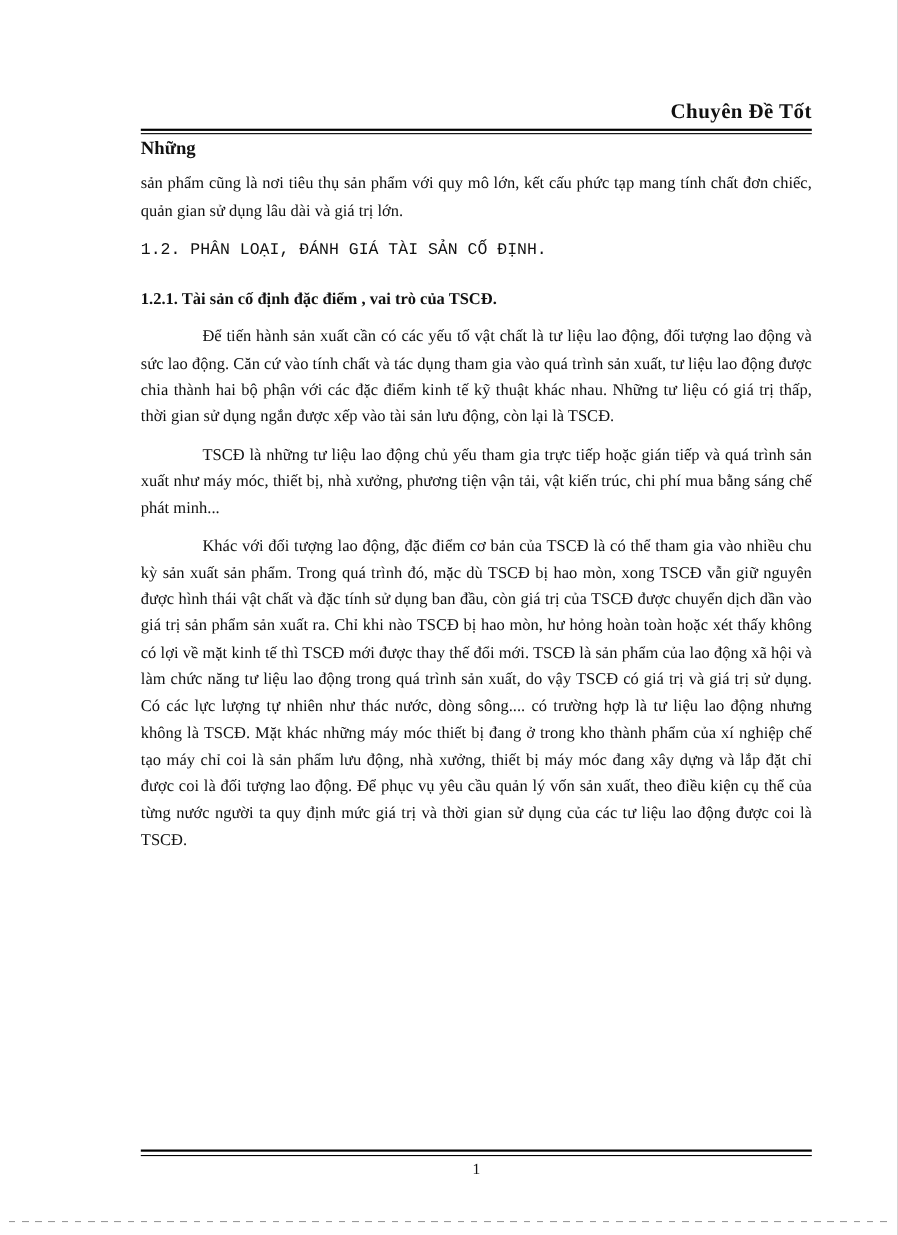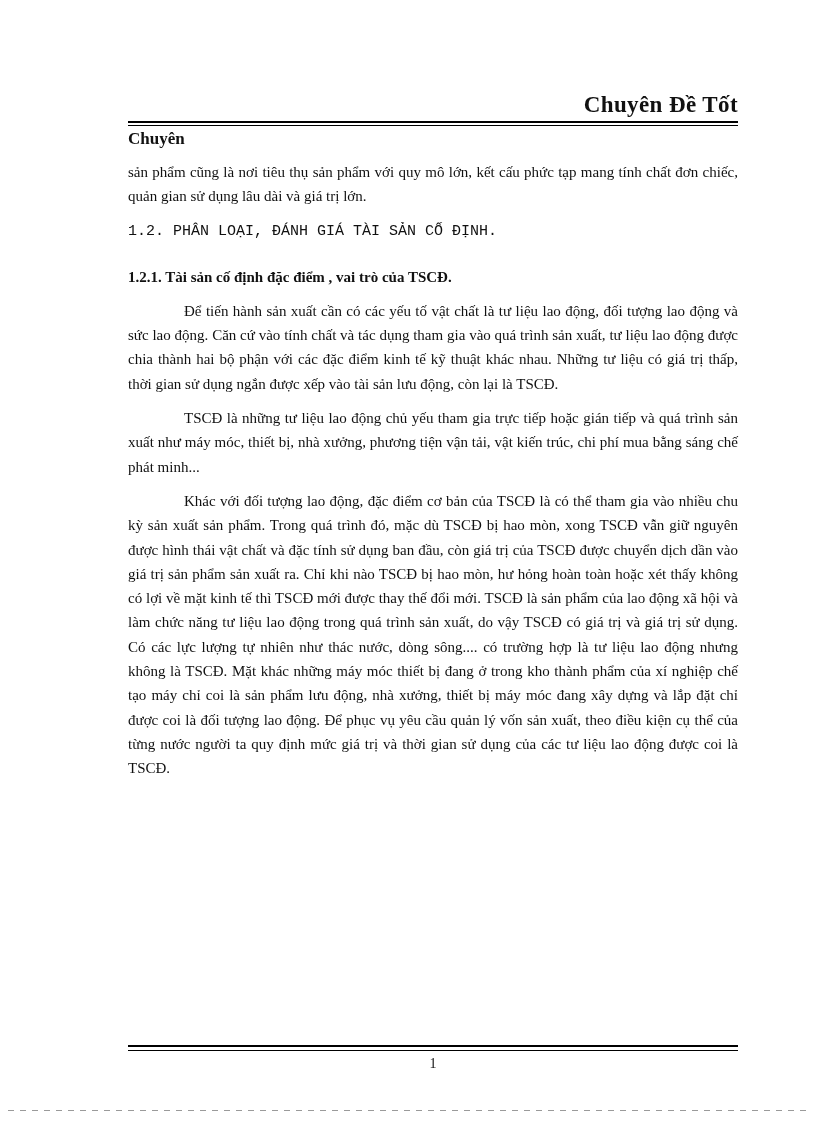--- a/index.html
+++ b/index.html
@@ -20,21 +20,21 @@
   .content {
     position: absolute;
     left: 128px;
     top: 0;
     width: 610px;
   }
   .header-title {
     text-align: right;
     font-family: "Liberation Serif", "DejaVu Serif", serif;
     font-weight: bold;
-    font-size: 23px;
+    font-size: 19px;
     letter-spacing: 0.4px;
     padding-top: 92px;
     line-height: 1.1;
   }
   .header-rule {
     border-top: 2px solid #000;
     border-bottom: 1px solid #000;
     height: 2px;
     margin-top: 4px;
     margin-bottom: 3px;
@@ -108,21 +108,21 @@
 <body>
 
 <div class="page">
 
   <div class="content">
 
     <div class="header-title">Chuyên Đề Tốt</div>
 
     <div class="header-rule"></div>
 
-    <div class="header-second">Chuyên</div>
+    <div class="header-second">Những</div>
 
     <p>sản phẩm cũng là nơi tiêu thụ sản phẩm với quy mô lớn, kết cấu phức tạp mang tính chất đơn chiếc, quản gian sử dụng lâu dài và giá trị lớn.</p>
 
 
     <div class="sec-head">1.2. PHÂN LOẠI, ĐÁNH GIÁ TÀI SẢN CỐ ĐỊNH.</div>
 
     <div class="sub-head">1.2.1. Tài sản cố định đặc điểm , vai trò của TSCĐ.</div>
 
     <p class="indent gap">Để tiến hành sản xuất cần có các yếu tố vật chất là tư liệu lao động, đối tượng lao động và sức lao động. Căn cứ vào tính chất và tác dụng tham gia vào quá trình sản xuất, tư liệu lao động được chia thành hai bộ phận với các đặc điểm kinh tế kỹ thuật khác nhau. Những tư liệu có giá trị thấp, thời gian sử dụng ngắn được xếp vào tài sản lưu động, còn lại là TSCĐ.</p>
 

